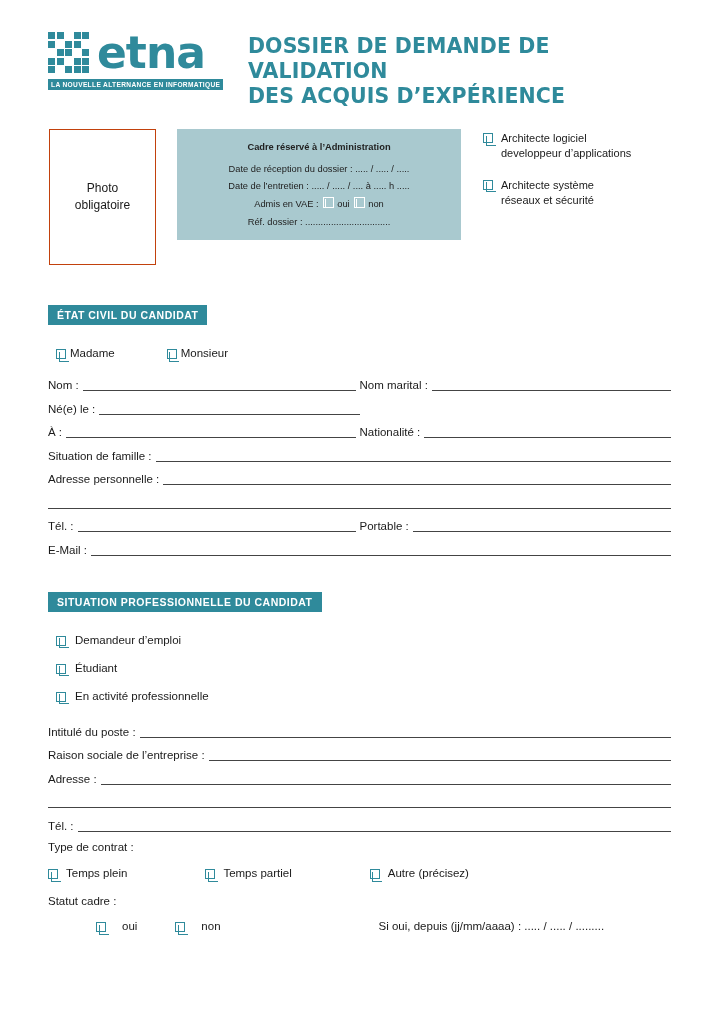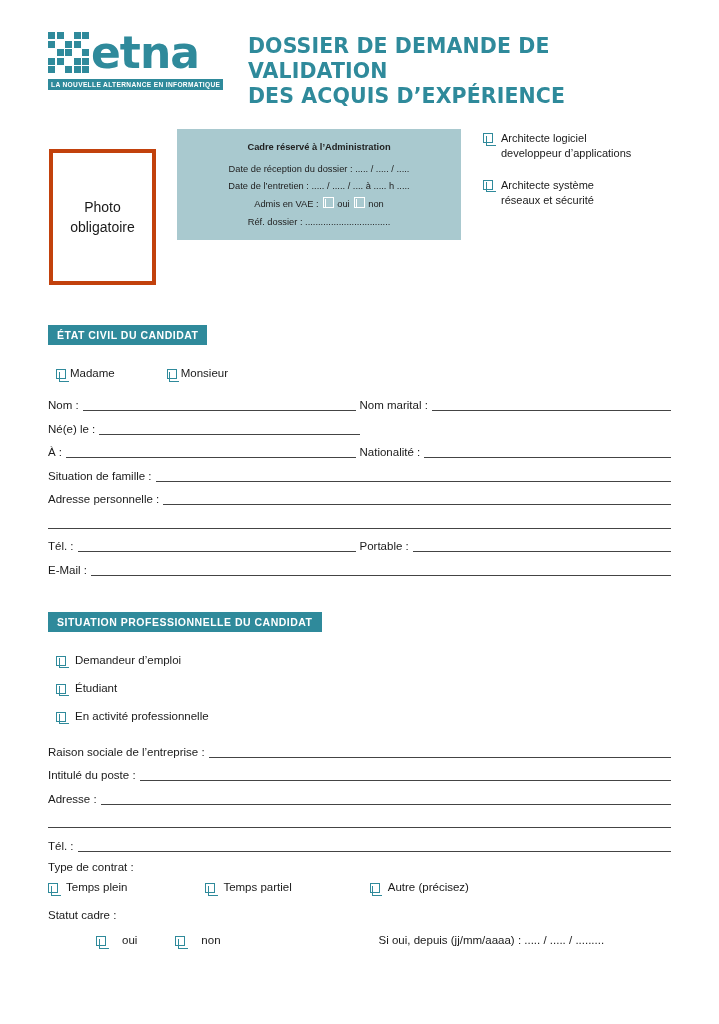--- a/index.html
+++ b/index.html
@@ -30,21 +30,21 @@
     gap: 14px;
   }
   .logo {
     width: 186px;
     flex: 0 0 186px;
     padding-top: 4px;
   }
   .logo-main {
     display: flex;
     align-items: center;
-    gap: 2px;
+    gap: 8px;
   }
   .logo-grid {
     width: 41px;
     height: 41px;
     display: grid;
     grid-template-columns: repeat(5, 1fr);
     grid-template-rows: repeat(5, 1fr);
     gap: 1.5px;
   }
   .logo-grid i {
@@ -88,31 +88,30 @@
 
   
   .top-row {
     margin-top: 20px;
     display: flex;
     align-items: flex-start;
   }
   .photo-box {
     width: 107px;
     height: 136px;
-    border: 4px solid #c2410c;
+    border: 1px solid #c2410c;
     box-sizing: border-box;
     display: flex;
     align-items: center;
     justify-content: center;
     text-align: center;
-    font-size: 14px;
+    font-size: 12px;
     line-height: 1.45;
     color: #1a1a1a;
     margin-left: 1px;
-    margin-top: 20px;
   }
   .admin-box {
     width: 284px;
     height: 111px;
     background: #a9c9cf;
     margin-left: 21px;
     box-sizing: border-box;
     padding: 10px 10px 0 10px;
     text-align: center;
     font-size: 9.3px;
@@ -226,21 +225,21 @@
     gap: 9px;
     font-size: 11.5px;
     margin-bottom: 16px;
   }
 
   .contract-row {
     display: flex;
     align-items: flex-start;
     gap: 18px;
     font-size: 11.5px;
-    margin-top: 8px;
+    margin-top: 14px;
   }
   .contract-item { display: flex; align-items: center; gap: 8px; }
   .gap-a { width: 42px; }
   .gap-b { width: 42px; }
 
   .statut-label { font-size: 11.5px; margin-top: 16px; }
   .statut-row {
     display: flex;
     align-items: center;
     font-size: 11.5px;
@@ -423,25 +422,25 @@
         <span>Étudiant</span>
       </div>
       <div class="pro-opt">
         <span class="cb"></span>
         <span>En activité professionnelle</span>
       </div>
     </div>
 
     <div class="fields" style="margin-top:22px">
       <div class="frow">
+        <span class="flabel">Intitulé du poste :</span>
+        <span class="fline"></span>
+      </div>
+      <div class="frow">
         <span class="flabel">Raison sociale de l’entreprise :</span>
-        <span class="fline"></span>
-      </div>
-      <div class="frow">
-        <span class="flabel">Intitulé du poste :</span>
         <span class="fline"></span>
       </div>
       <div class="frow">
         <span class="flabel">Adresse :</span>
         <span class="fline"></span>
       </div>
       <div class="frow">
         <span class="fline"></span>
       </div>
       <div class="frow">

